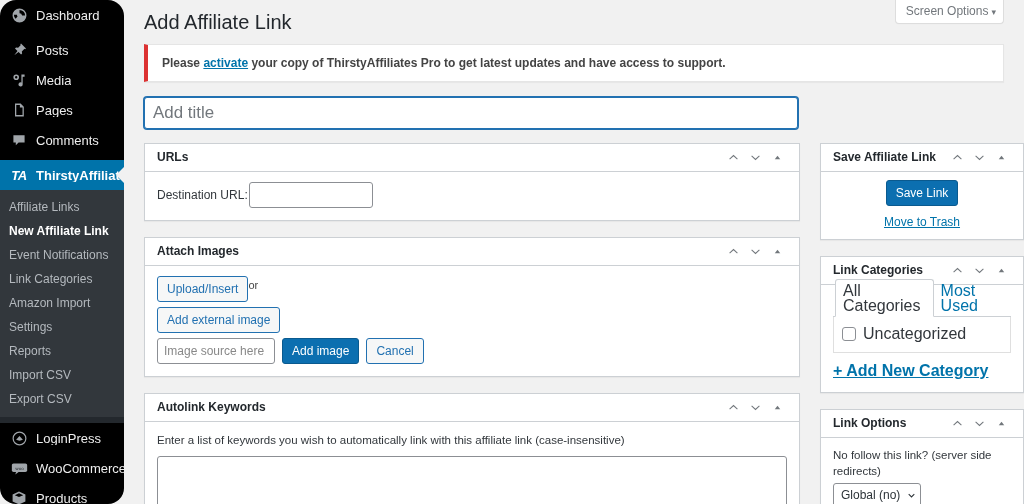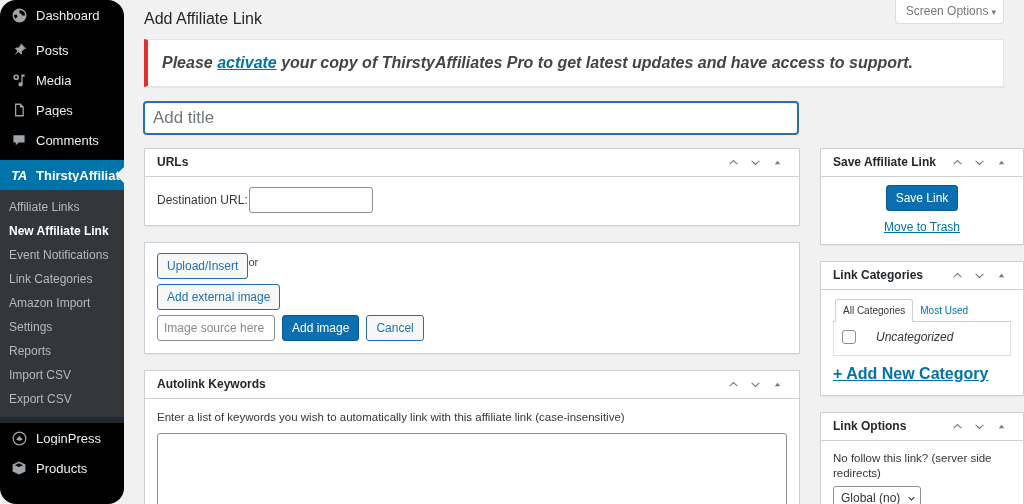--- a/index.html
+++ b/index.html
@@ -103,44 +103,43 @@
     font-size: 12px;
     color: #72777c;
     box-shadow: 0 1px 1px -1px rgba(0,0,0,.1);
     cursor: pointer;
     line-height: 14px;
   }
   #screen-options-button .caret { font-size: 9px; margin-left: 3px; }
 
   .wrap { padding: 0 20px 0 20px; }
   h1.page-title {
-    font-size: 16px;
+    font-size: 20px;
     font-weight: 400;
     line-height: 1.3;
     margin: 0;
     padding: 9px 0 4px 0;
     color: #23282d;
   }
 
   .notice {
     background: #fff;
     border: 1px solid #e5e5e5;
     border-left: 4px solid #dc3232;
     box-shadow: 0 1px 1px rgba(0,0,0,.04);
     margin: 5px 0 15px 0;
     padding: 1px 12px;
   }
   .notice p {
     margin: 0.5em 0;
     padding: 2px;
-    font-size: 16px;
+    font-size: 12px;
     font-weight: bold;
     color: #444;
     line-height: 1.5;
-    font-style: italic;
   }
   .notice a { color: #0073aa; text-decoration: underline; }
 
   #title-input {
     display: block;
     width: 654px;
     height: 32px;
     padding: 3px 8px;
     font-size: 1.3em;
     line-height: 100%;
@@ -296,42 +295,42 @@
   .cat-tabs {
     display: flex;
     align-items: flex-end;
     margin: 0;
     padding: 0 0 0 2px;
     list-style: none;
     border-bottom: 1px solid #ccd0d4;
     height: 22px;
   }
   .cat-tab {
-    font-size: 10px;
+    font-size: 16px;
     padding: 3px 7px;
     color: #0073aa;
     cursor: pointer;
     line-height: 15px;
   }
   .cat-tab.active {
     background: #fff;
     border: 1px solid #ccd0d4;
     border-bottom-color: #fff;
     margin-bottom: -1px;
     border-radius: 3px 3px 0 0;
     color: #32373c;
   }
   .cat-list {
     border: 1px solid #dfdfdf;
     border-top: none;
     background: #fff;
     padding: 8px 8px 9px 8px;
     min-height: 34px;
   }
-  .cat-item { display: flex; align-items: center; gap: 20px; font-size: 12px; font-style: italic; }
+  .cat-item { display: flex; align-items: center; gap: 7px; font-size: 16px; }
   .cb {
     width: 14px; height: 14px;
     border: 1px solid #8c8f94;
     border-radius: 3px;
     background: #fff;
     flex: 0 0 14px;
     cursor: pointer;
   }
   .add-cat-link {
     display: inline-block;
@@ -448,20 +447,30 @@
   <div class="menu-top">
     <span class="mi">
       <svg width="17" height="17" viewBox="0 0 20 20" fill="none" stroke="currentColor" stroke-width="1.4">
           <circle cx="10" cy="10" r="7.5"></circle>
           <path d="M6 11.5l4-4.5 4 4.5-4 1-4-1z" fill="currentColor" stroke="none"></path>
         </svg>
     </span>
     <span class="lbl">LoginPress</span>
   </div>
 
+  <div class="menu-top">
+    <span class="mi">
+      <svg width="17" height="15" viewBox="0 0 20 16" fill="currentColor">
+          <rect x="1" y="2" width="18" height="10" rx="2"></rect>
+          <path d="M6 12l-1 3 4-3z"></path>
+          <text x="10" y="9.5" font-size="5" text-anchor="middle" fill="#23282d" font-family="DejaVu Sans">woo</text>
+        </svg>
+    </span>
+    <span class="lbl">WooCommerce</span>
+  </div>
 
   <div class="menu-top">
     <span class="mi">
       <svg width="16" height="16" viewBox="0 0 20 20" fill="currentColor">
           <path d="M10 2L2 5.6v8.8L10 18l8-3.6V5.6L10 2zm0 2.1l5.3 2.4L10 8.9 4.7 6.5 10 4.1z"></path>
         </svg>
     </span>
     <span class="lbl">Products</span>
   </div>
 
@@ -512,20 +521,40 @@
           </div>
           <div class="inside">
             <div class="field-row">
               <label>Destination URL:</label>
               <input id="destination-url" class="txt" type="text" style="">
             </div>
           </div>
         </div>
 
         <div class="postbox">
+          <div class="postbox-header">
+            <h2>Attach Images</h2>
+            <span class="handle-actions">
+              <span class="handle-btn">
+                <svg width="13" height="13" viewBox="0 0 20 20" fill="none" stroke="currentColor" stroke-width="1.6">
+                    <path d="M4 12.5L10 7l6 5.5"></path>
+                  </svg>
+              </span>
+              <span class="handle-btn">
+                <svg width="13" height="13" viewBox="0 0 20 20" fill="none" stroke="currentColor" stroke-width="1.6">
+                    <path d="M4 7.5L10 13l6-5.5"></path>
+                  </svg>
+              </span>
+              <span class="handle-btn">
+                <svg width="11" height="11" viewBox="0 0 20 20" fill="currentColor">
+                    <path d="M10 7l5 6H5z"></path>
+                  </svg>
+              </span>
+            </span>
+          </div>
           <div class="inside">
             <div class="attach-row1">
               <span class="btn btn-secondary">Upload/Insert</span>
               <span class="or">or</span>
             </div>
             <div class="attach-row2">
               <span class="btn btn-secondary">Add external image</span>
             </div>
             <div class="attach-row3">
               <input id="image-source" class="txt" type="text" placeholder="Image source here" style="">

